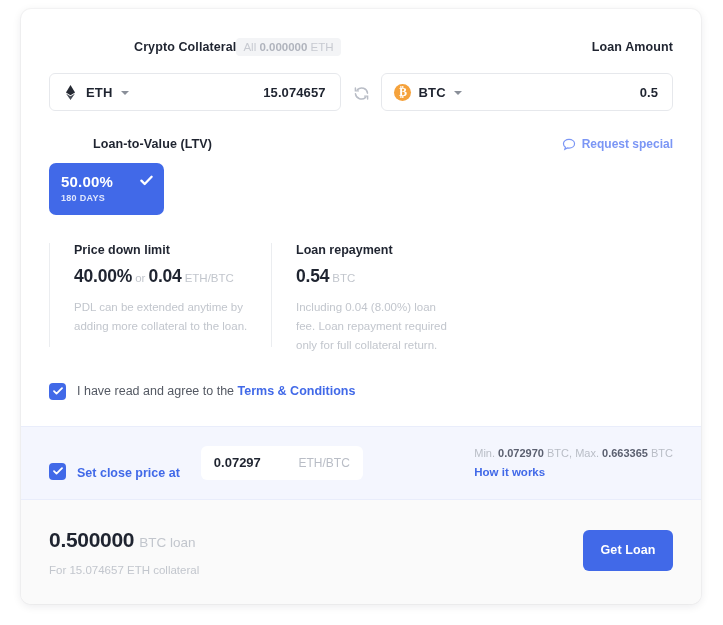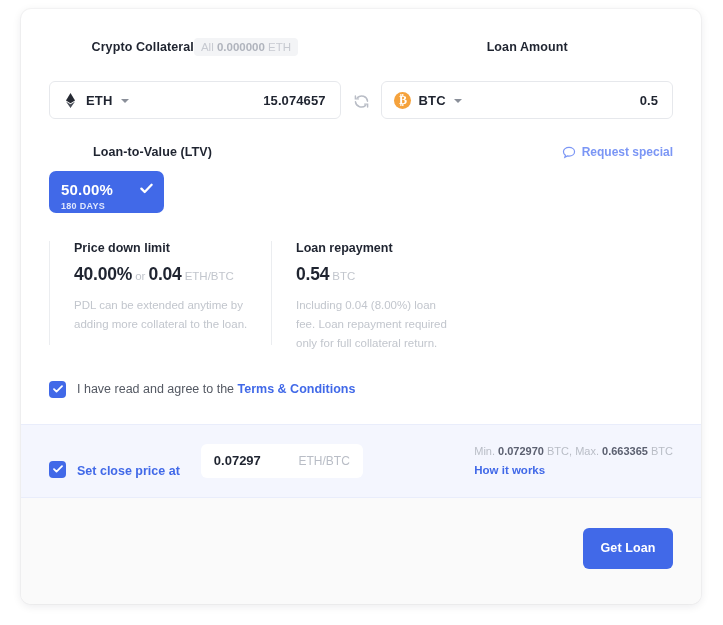--- a/index.html
+++ b/index.html
@@ -32,22 +32,22 @@
   
   .upper { padding: 28px 28px 0 28px; flex: 0 0 auto; }
 
   .row-top { display: flex; align-items: flex-end; }
   .col-left  { width: 300px; }
   .swap-col  { width: 42px; display: flex; justify-content: center; align-items: center;
                padding-bottom: 9px; }
   .col-right { width: 300px; }
 
   .field-head {
-    display: flex; align-items: center; justify-content: center;
-    height: 20px; margin-bottom: 24px;
+    display: flex; align-items: center; justify-content: flex-end;
+    height: 20px; margin-bottom: 16px;
   }
   .field-label {
     font-size: 12.5px; font-weight: bold; color: #1f2430; letter-spacing: .1px;
   }
   .all-badge {
     background: #f3f4f6; border-radius: 4px; padding: 3px 7px;
     font-size: 11.5px; color: #c7cad1; white-space: nowrap;
   }
   .all-badge b { color: #b0b4bd; font-weight: bold; }
 
@@ -85,21 +85,21 @@
     margin-left: 44px;
   }
   .req-special {
     display: flex; align-items: flex-end; gap: 6px;
     color: #7b96f5; font-size: 12px; font-weight: bold; cursor: pointer;
   }
   .bubble { width: 14px; height: 13px; display: block; }
 
   .ltv-card {
     position: relative; margin-top: 12px;
-    width: 115px; height: 42px; border-radius: 7px;
+    width: 115px; height: 52px; border-radius: 7px;
     background: #4169e8; color: #fff;
     padding: 10px 12px 0 12px;
   }
   .ltv-pct { font-size: 15px; font-weight: bold; letter-spacing: .2px; }
   .ltv-days { font-size: 9px; font-weight: bold; letter-spacing: .3px; margin-top: 3px;
               color: #dfe6fd; }
   .ltv-check { position: absolute; right: 11px; top: 9px; width: 13px; height: 11px; }
 
   
   .info-row { display: flex; margin-top: 28px; }
@@ -301,17 +301,21 @@
           <b>0.072970</b>
           <span>BTC,</span>
           <span>Max.</span>
           <b>0.663365</b>
           <span>BTC</span></div>
         <div class="how">How it works</div>
       </div>
     </div>
 
     <div class="footer">
+      <div>
+        <div class="total"><span>0.500000</span><span class="unit">BTC loan</span></div>
+        <div class="sub">For 15.074657 ETH collateral</div>
+      </div>
       <button class="get-loan">Get Loan</button>
     </div>
 
   </div>
 </div>
 
 </body></html>

